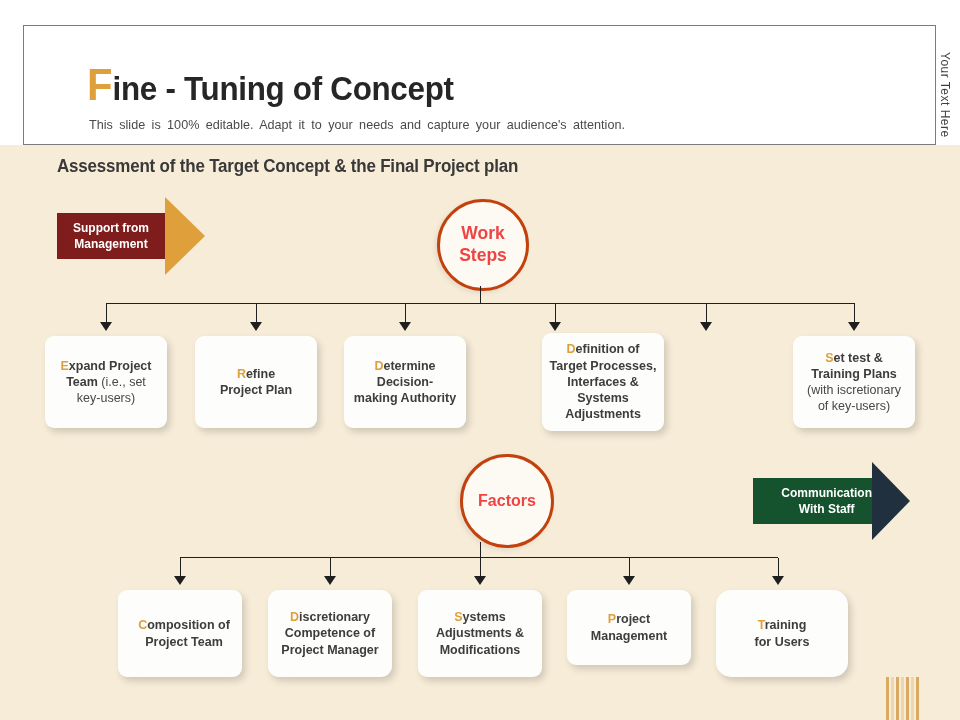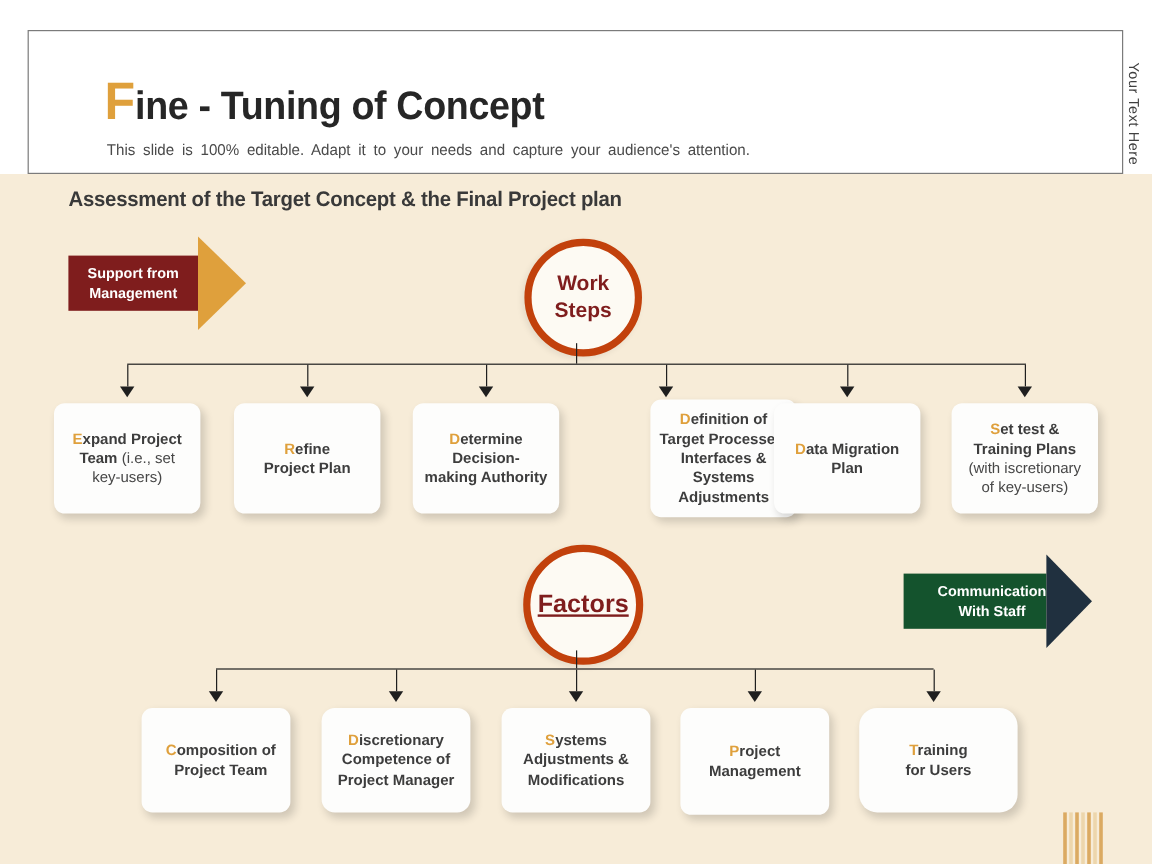--- a/index.html
+++ b/index.html
@@ -16,26 +16,26 @@
   .title .rest{font-size:33px;font-weight:bold;color:#262626;letter-spacing:-.3px;}
   .subtitle{position:absolute;left:65px;top:91px;font-size:13px;color:#4a4a4a;
     word-spacing:3px;transform:scaleX(.97);transform-origin:left top;white-space:nowrap;}
   .side-note{position:absolute;left:938px;top:52px;writing-mode:vertical-rl;
     font-size:12px;color:#3f3f3f;letter-spacing:.5px;}
   
   .content{position:absolute;left:0;top:145px;width:960px;height:575px;background:#F7ECD8;}
   .section-heading{position:absolute;left:57px;top:11px;font-size:17.5px;font-weight:bold;
     color:#393939;letter-spacing:-.2px;transform:scaleX(.97);transform-origin:left top;white-space:nowrap;}
   
-  .hub{position:absolute;border-radius:50%;background:#FDFAF3;border:6px solid #c2410c;
+  .hub{position:absolute;border-radius:50%;background:#FDFAF3;border:3px solid #c2410c;
     display:flex;align-items:center;justify-content:center;text-align:center;
-    font-weight:bold;color:#7f1d1d;white-space:pre-line;line-height:1.25;
+    font-weight:bold;color:#ef4444;white-space:pre-line;line-height:1.25;
     box-shadow:-2px 2px 5px rgba(0,0,0,.08);}
   .hub.work{left:437px;top:54px;width:86px;height:86px;font-size:17.5px;}
-  .hub.factors{left:436px;top:309px;width:88px;height:88px;font-size:21px;text-decoration:underline;}
+  .hub.factors{left:460px;top:309px;width:88px;height:88px;font-size:16px;}
   .arrow-body{position:absolute;display:flex;align-items:center;justify-content:center;
     text-align:center;color:#ffffff;font-weight:bold;font-size:12px;line-height:1.35;
     white-space:pre-line;}
   .arrow-head{position:absolute;width:0;height:0;border-top:39px solid transparent;
     border-bottom:39px solid transparent;}
   .orange{background:#7f1d1d;}
   .navy{background:#14532d;justify-content:flex-end;}
   
   .line{position:absolute;background:#1f1f1f;}
   .vhead{position:absolute;width:0;height:0;border-left:6px solid transparent;
@@ -110,24 +110,20 @@
 Decision-
 making Authority</span><span class="n"></span></div>
     </div>
     <div class="card" style="left:494px;top:188px;height:98px;margin-left:48px;">
       <div class="txt"><span class="lead">D</span><span class="b">efinition of
 Target Processes,
 Interfaces &amp;
 Systems
 Adjustments</span><span class="n"></span></div>
     </div>
-    <div class="card" style="left:645px;top:191px;">
-      <div class="txt"><span class="lead">D</span><span class="b">ata Migration
-Plan</span><span class="n"></span></div>
-    </div>
     <div class="card" style="left:793px;top:191px;">
       <div class="txt"><span class="lead">S</span><span class="b">et test &amp;
 Training Plans
 </span><span class="n">(with iscretionary
 of key-users)</span></div>
     </div>
 
     <div class="hub factors">
       <span>Factors</span>
     </div>
@@ -158,21 +154,21 @@
     <div class="card" style="left:268px;top:445px;width:124px;height:87px;border-radius:11px;">
       <div class="txt"><span class="lead">D</span><span class="b">iscretionary
 Competence of
 Project Manager</span><span class="n"></span></div>
     </div>
     <div class="card" style="left:418px;top:445px;width:124px;height:87px;">
       <div class="txt"><span class="lead">S</span><span class="b">ystems
 Adjustments &amp;
 Modifications</span><span class="n"></span></div>
     </div>
-    <div class="card" style="left:567px;top:445px;width:124px;height:89px;">
+    <div class="card" style="left:567px;top:445px;width:124px;height:75px;">
       <div class="txt"><span class="lead">P</span><span class="b">roject
 Management</span><span class="n"></span></div>
     </div>
     <div class="card" style="left:716px;top:445px;width:132px;height:87px;border-radius:15px;">
       <div class="txt"><span class="lead">T</span><span class="b">raining
 for Users</span><span class="n"></span></div>
     </div>
   </div>
 
   <div class="decor">

